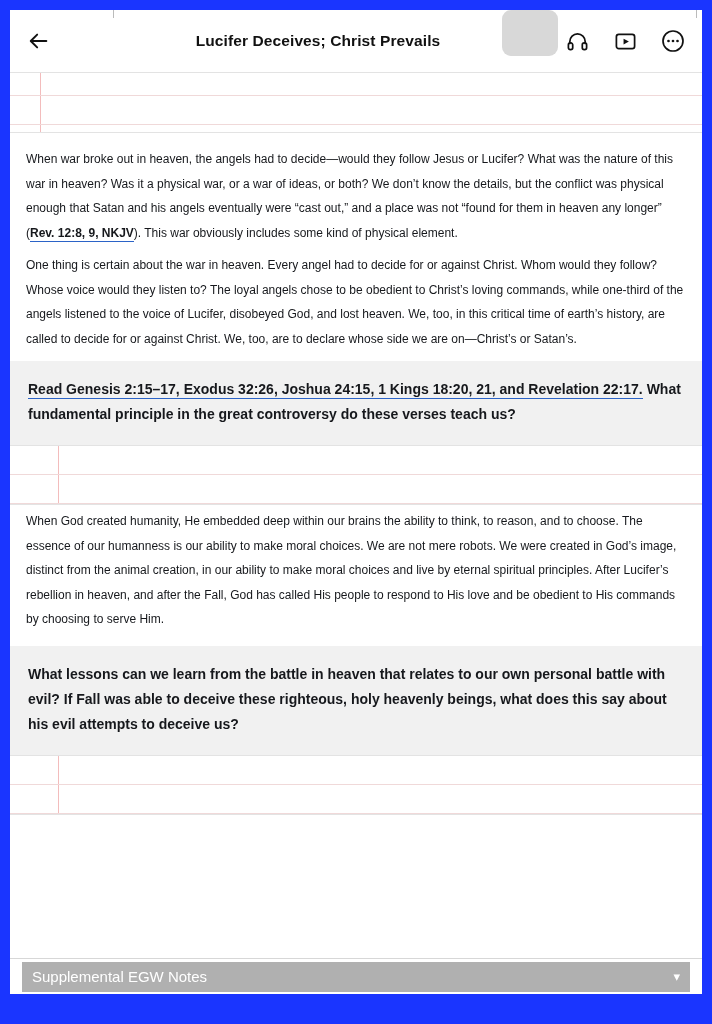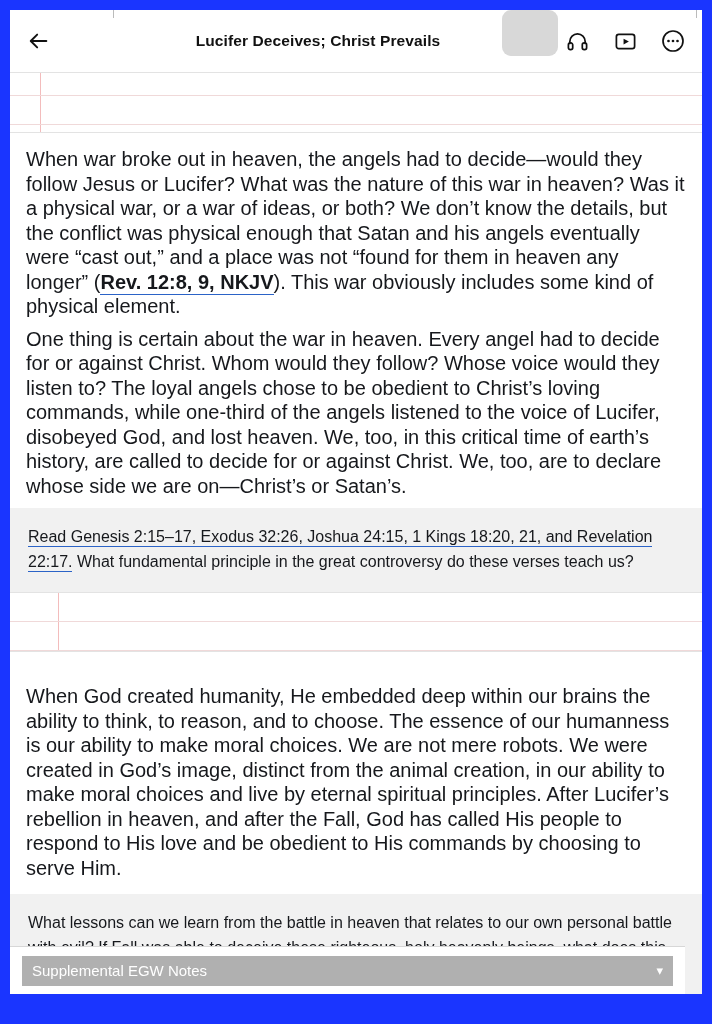--- a/index.html
+++ b/index.html
@@ -111,53 +111,53 @@
     background: #f0d9d9;
   }
   .lined-block .margin-line {
     position: absolute;
     top: 0;
     bottom: 0;
     width: 1px;
     background: #f3bcbc;
   }
   .para {
-    font-size: 20px;
+    font-size: 12px;
     line-height: 24.5px;
     color: #16181c;
     margin: 0;
     padding: 0 16px;
   }
   .para + .para { margin-top: 8px; }
   .para-wrap {
     padding: 14px 0 10px 0;
   }
   .ref-link {
     font-weight: bold;
     border-bottom: 1.5px solid #2b63c7;
     padding-bottom: 1px;
   }
   .question-block {
     background: #f1f1f1;
     padding: 16px 16px 18px 18px;
-    font-size: 16px;
+    font-size: 14px;
     line-height: 25px;
-    font-weight: normal;
+    font-weight: bold;
     color: #16181c;
   }
   .q-link {
     border-bottom: 1.5px solid #2b63c7;
     padding-bottom: 1px;
   }
   .footer-bar {
     position: absolute;
     left: 0;
-    right: 17px;
+    right: 0;
     bottom: 0;
-    height: 48px;
+    height: 36px;
     background: #ffffff;
     border-top: 1px solid #d7d7d7;
     display: flex;
     align-items: center;
     padding: 0 12px;
     box-sizing: border-box;
   }
   .egw {
     flex: 1;
     height: 30px;
@@ -239,21 +239,21 @@
     <div class="question-block">
       <span class="q-link">Read Genesis 2:15–17, Exodus 32:26, Joshua 24:15, 1 Kings 18:20, 21, and Revelation 22:17.</span><span> What fundamental principle in the great controversy do these verses teach us?</span>
     </div>
 
     <div class="lined-block" style="height:58px;">
       <div class="margin-line" style="left:48px;"></div>
       <div class="rule" style="top:28px;"></div>
       <div class="rule" style="top:57px;"></div>
     </div>
 
-    <div class="para-wrap" style="padding-top:32px;padding-bottom:14px;">
+    <div class="para-wrap" style="padding-top:4px;padding-bottom:14px;">
       <p class="para">When God created humanity, He embedded deep within our brains the ability to think, to reason, and to choose. The essence of our humanness is our ability to make moral choices. We are not mere robots. We were created in God’s image, distinct from the animal creation, in our ability to make moral choices and live by eternal spiritual principles. After Lucifer’s rebellion in heaven, and after the Fall, God has called His people to respond to His love and be obedient to His commands by choosing to serve Him.</p>
     </div>
 
     <div class="question-block">What lessons can we learn from the battle in heaven that relates to our own personal battle with evil? If Fall was able to deceive these righteous, holy heavenly beings, what does this say about his evil attempts to deceive us?</div>
 
     <div class="lined-block" style="height:58px;">
       <div class="margin-line" style="left:48px;"></div>
       <div class="rule" style="top:28px;"></div>
       <div class="rule" style="top:57px;"></div>
     </div>

